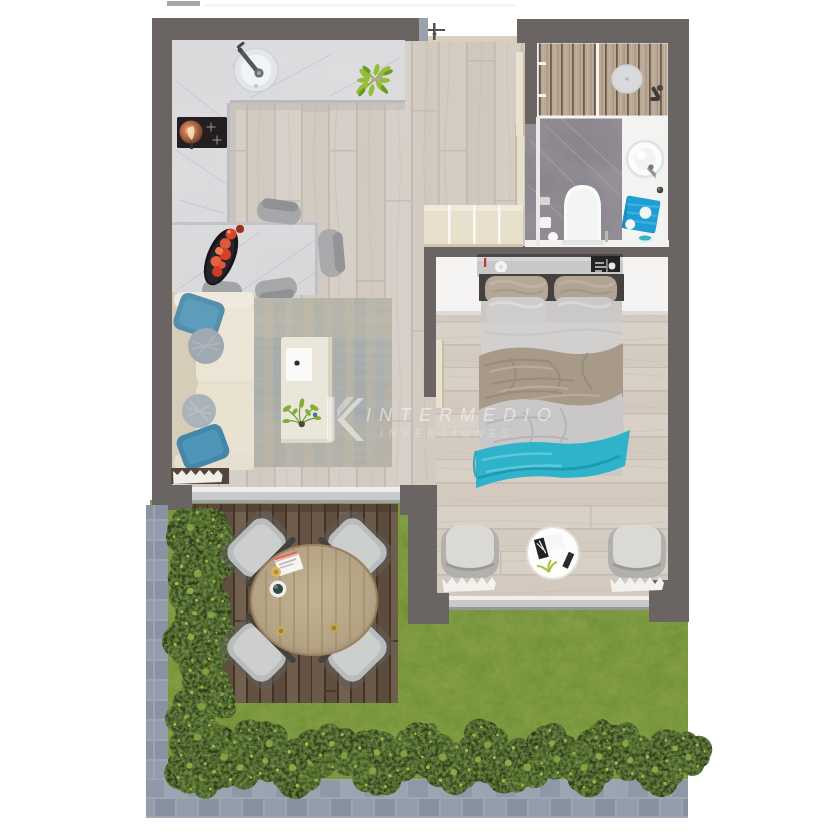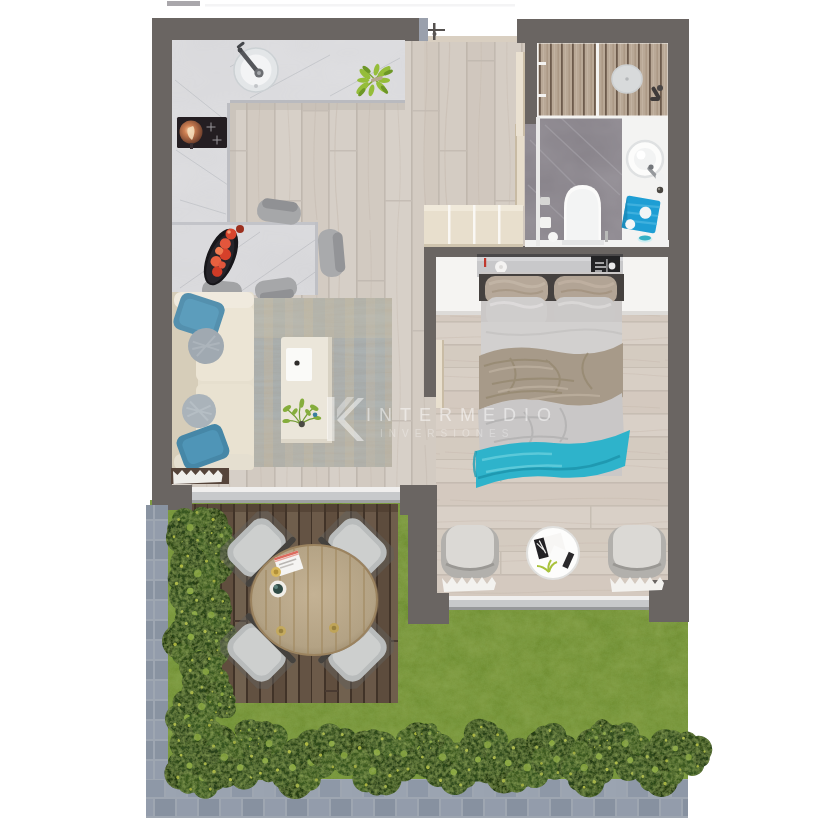--- a/index.html
+++ b/index.html
@@ -1,16 +1,16 @@
 <!DOCTYPE html>
 <html><head>
 <meta charset="utf-8">
 <style>
 html,body{margin:0;padding:0;background:#ffffff;}
-#stage{width:840px;height:840px;position:relative;background:#ffffff;font-family:"Liberation Sans",sans-serif;}
+#stage{width:840px;height:840px;position:relative;background:#ffffff;font-family:"Liberation Sans",sans-serif;font-style:italic;}
 </style>
 </head>
 <body>
 <div id="stage">
 <svg width="840" height="840" viewBox="0 0 840 840" xmlns="http://www.w3.org/2000/svg">
 <defs>
 
 <pattern id="woodV" width="110" height="220" patternUnits="userSpaceOnUse">
   <rect width="110" height="220" fill="#d5cdc5"></rect>
   <rect x="0" width="27" height="220" fill="#d6cfc7"></rect>

